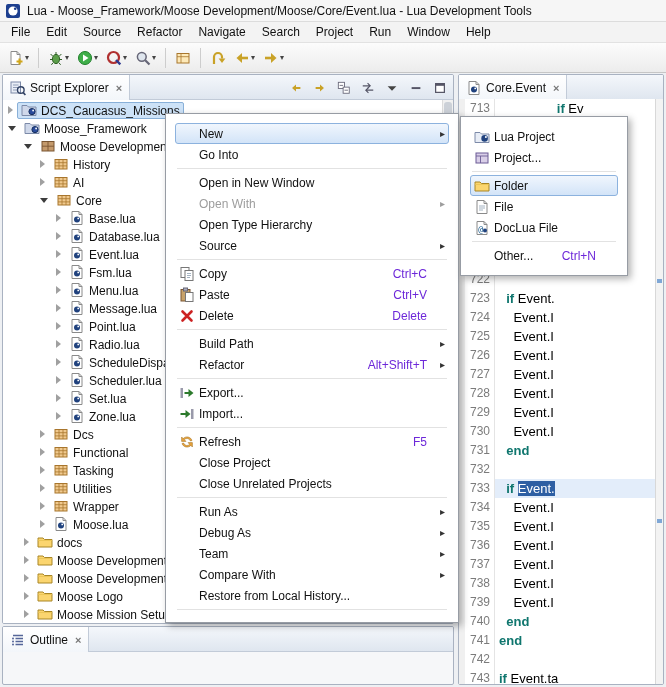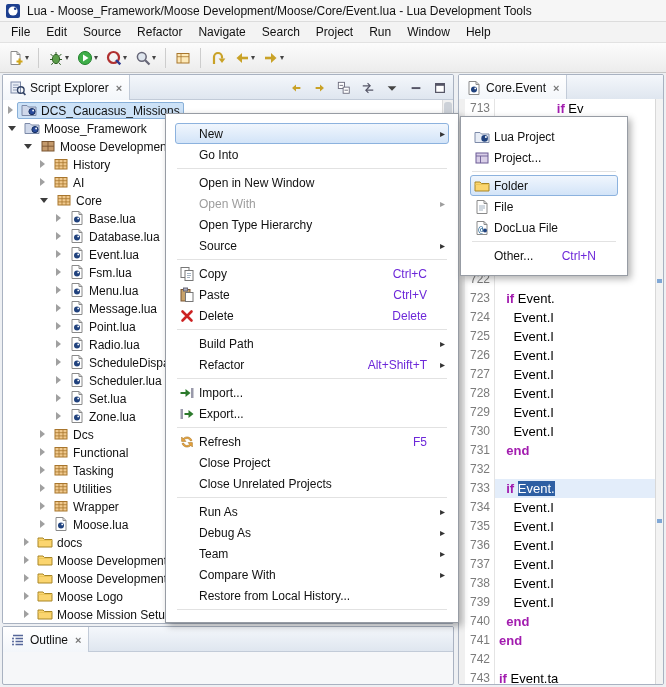--- a/index.html
+++ b/index.html
@@ -41,21 +41,21 @@
   .vscroll{position:absolute;top:25px;right:0;bottom:0;width:11px;background:#f1f1f1;border-left:1px solid #dcdcdc}
   .vthumb{position:absolute;top:2px;left:1px;width:8px;height:120px;background:#ccd1d8;border-radius:3px}
 
   
   .code{position:absolute;top:24px;left:0;right:8px;bottom:0;background:#fff;font-family:Liberation Sans, sans-serif;font-size:13px}
   .cl{display:flex;height:19px;white-space:pre}
   .rul{width:6px;background:#f0f0f0;flex:none}
   .ln{width:30px;flex:none;text-align:right;padding-right:4px;color:#7b7b7b;font-size:12px;line-height:19px;background:#fff;border-right:1px solid #e4e4e4}
   .ct{flex:1;line-height:19px;padding-left:4px;color:#000;overflow:hidden}
   .cl.cur .ct{background:#e3edfa}
-  .kw{color:#a21caf;font-weight:bold}
+  .kw{color:#0f766e;font-weight:bold}
   .selx{background:#2e5fa3;color:#fff}
   .oruler{position:absolute;top:24px;right:0;bottom:0;width:8px;background:#f3f3f3;border-left:1px solid #d8d8d8}
   .omark{position:absolute;left:1px;width:5px;height:4px;background:#7fa7d6}
 
   
   .menu{position:absolute;background:#ffffff;border:1px solid #979ca4;box-shadow:3px 3px 7px rgba(0,0,0,.3);padding:9px;z-index:10}
   .cmenu{left:165px;top:113px;width:294px}
   .smenu{left:460px;top:116px;width:168px;z-index:11}
   .mrow{display:flex;align-items:center;height:21px;padding:0 3px;border:1px solid transparent;border-radius:3px}
   .mrow .mic{width:20px;flex:none;display:flex;align-items:center}
@@ -792,40 +792,40 @@
         <span class="mic"></span>
         <span class="mlabel">Refactor</span>
         <span class="msc">Alt+Shift+T</span>
         <span class="marrow">▸</span>
       </div>
       <div class="msep"></div>
       <div class="mrow">
         <span class="mic">
           <span class="ic">
             <svg viewBox="0 0 16 16">
+              <rect x="1.5" y="3" width="2.5" height="10" fill="#99a"></rect>
+              <path d="M5.5 8h5" stroke="#2c7a2c" stroke-width="2"></path>
+              <path d="M9.5 4l5 4-5 4z" fill="#2c7a2c"></path>
+            </svg>
+          </span>
+        </span>
+        <span class="mlabel">Export...</span>
+        <span class="marrow"></span>
+      </div>
+      <div class="mrow">
+        <span class="mic">
+          <span class="ic">
+            <svg viewBox="0 0 16 16">
               <path d="M1.5 8h6" stroke="#2c7a2c" stroke-width="2"></path>
               <path d="M6.5 4l5 4-5 4z" fill="#2c7a2c"></path>
               <rect x="12" y="3" width="2.5" height="10" fill="#99a"></rect>
             </svg>
           </span>
         </span>
         <span class="mlabel">Import...</span>
-        <span class="marrow"></span>
-      </div>
-      <div class="mrow">
-        <span class="mic">
-          <span class="ic">
-            <svg viewBox="0 0 16 16">
-              <rect x="1.5" y="3" width="2.5" height="10" fill="#99a"></rect>
-              <path d="M5.5 8h5" stroke="#2c7a2c" stroke-width="2"></path>
-              <path d="M9.5 4l5 4-5 4z" fill="#2c7a2c"></path>
-            </svg>
-          </span>
-        </span>
-        <span class="mlabel">Export...</span>
         <span class="marrow"></span>
       </div>
       <div class="msep"></div>
       <div class="mrow">
         <span class="mic">
           <span class="ic">
             <svg viewBox="0 0 16 16">
               <path d="M13 6.5A5.2 5.2 0 0 0 4.2 4.6L2.6 3v4.4H7L5.3 5.7A3.6 3.6 0 0 1 11.4 7z" fill="#e8a33d" stroke="#9a6a1a" stroke-width="0.5"></path>
               <path d="M3 9.5a5.2 5.2 0 0 0 8.8 1.9l1.6 1.6V8.6H9l1.7 1.7A3.6 3.6 0 0 1 4.6 9z" fill="#e8a33d" stroke="#9a6a1a" stroke-width="0.5"></path>
             </svg>

